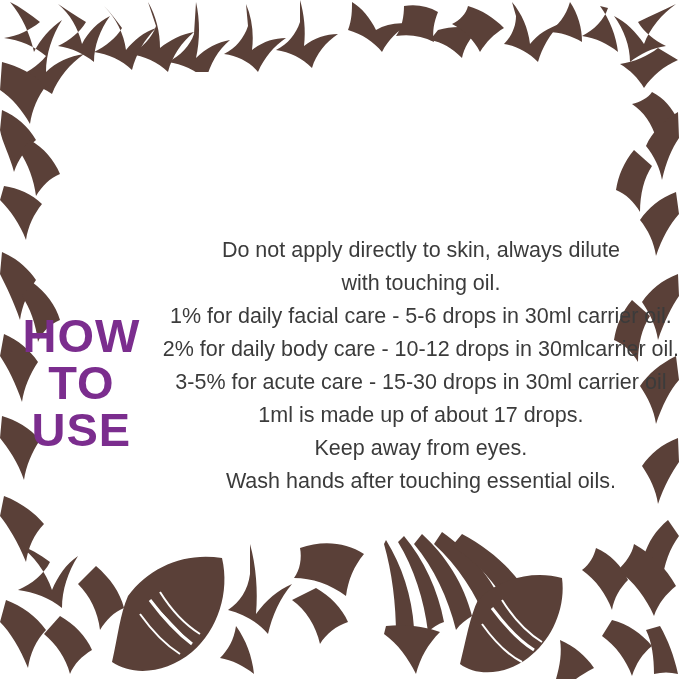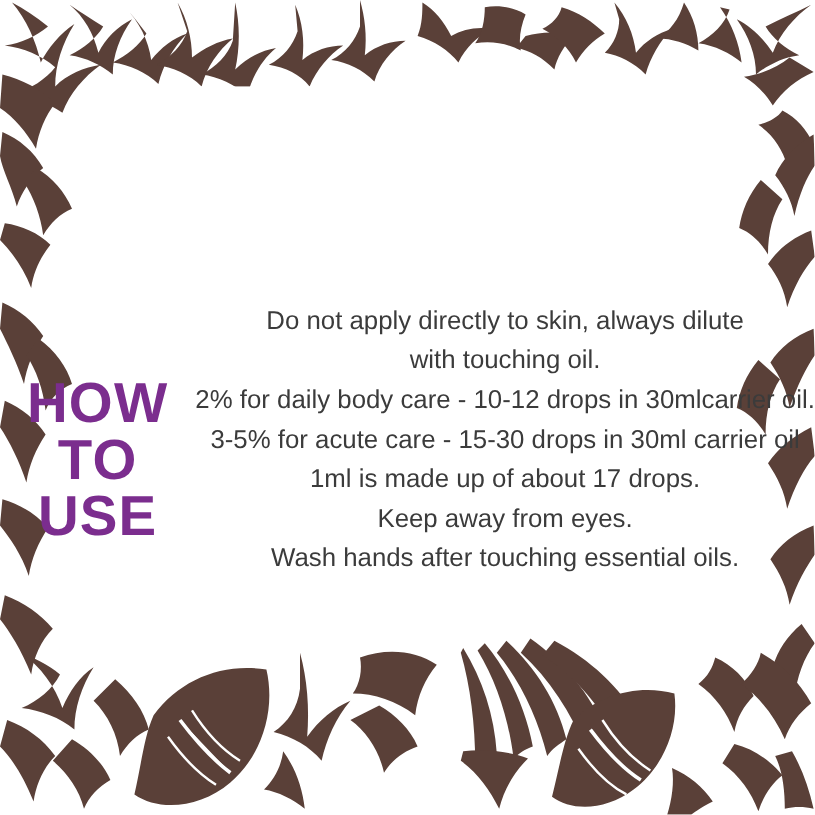--- a/index.html
+++ b/index.html
@@ -176,20 +176,21 @@
   </div>
 
   <div class="inner-panel"></div>
 
   <div class="content">
     <div class="title">HOW TO USE</div>
 
     <div class="body-text">
       <span class="line">Do not apply directly to skin, always dilute</span>
       <span class="line">with touching oil.</span>
+      <span class="line">1% for daily facial care - 5-6 drops in 30ml carrier oil.</span>
       <span class="line">2% for daily body care -  10-12 drops in 30mlcarrier oil.</span>
       <span class="line">3-5% for acute care - 15-30 drops in 30ml carrier oil</span>
       <span class="line">1ml is made up of about 17 drops.</span>
       <span class="line">Keep away from eyes.</span>
       <span class="line">Wash hands after touching essential oils.</span>
     </div>
   </div>
 
 </div>
 

